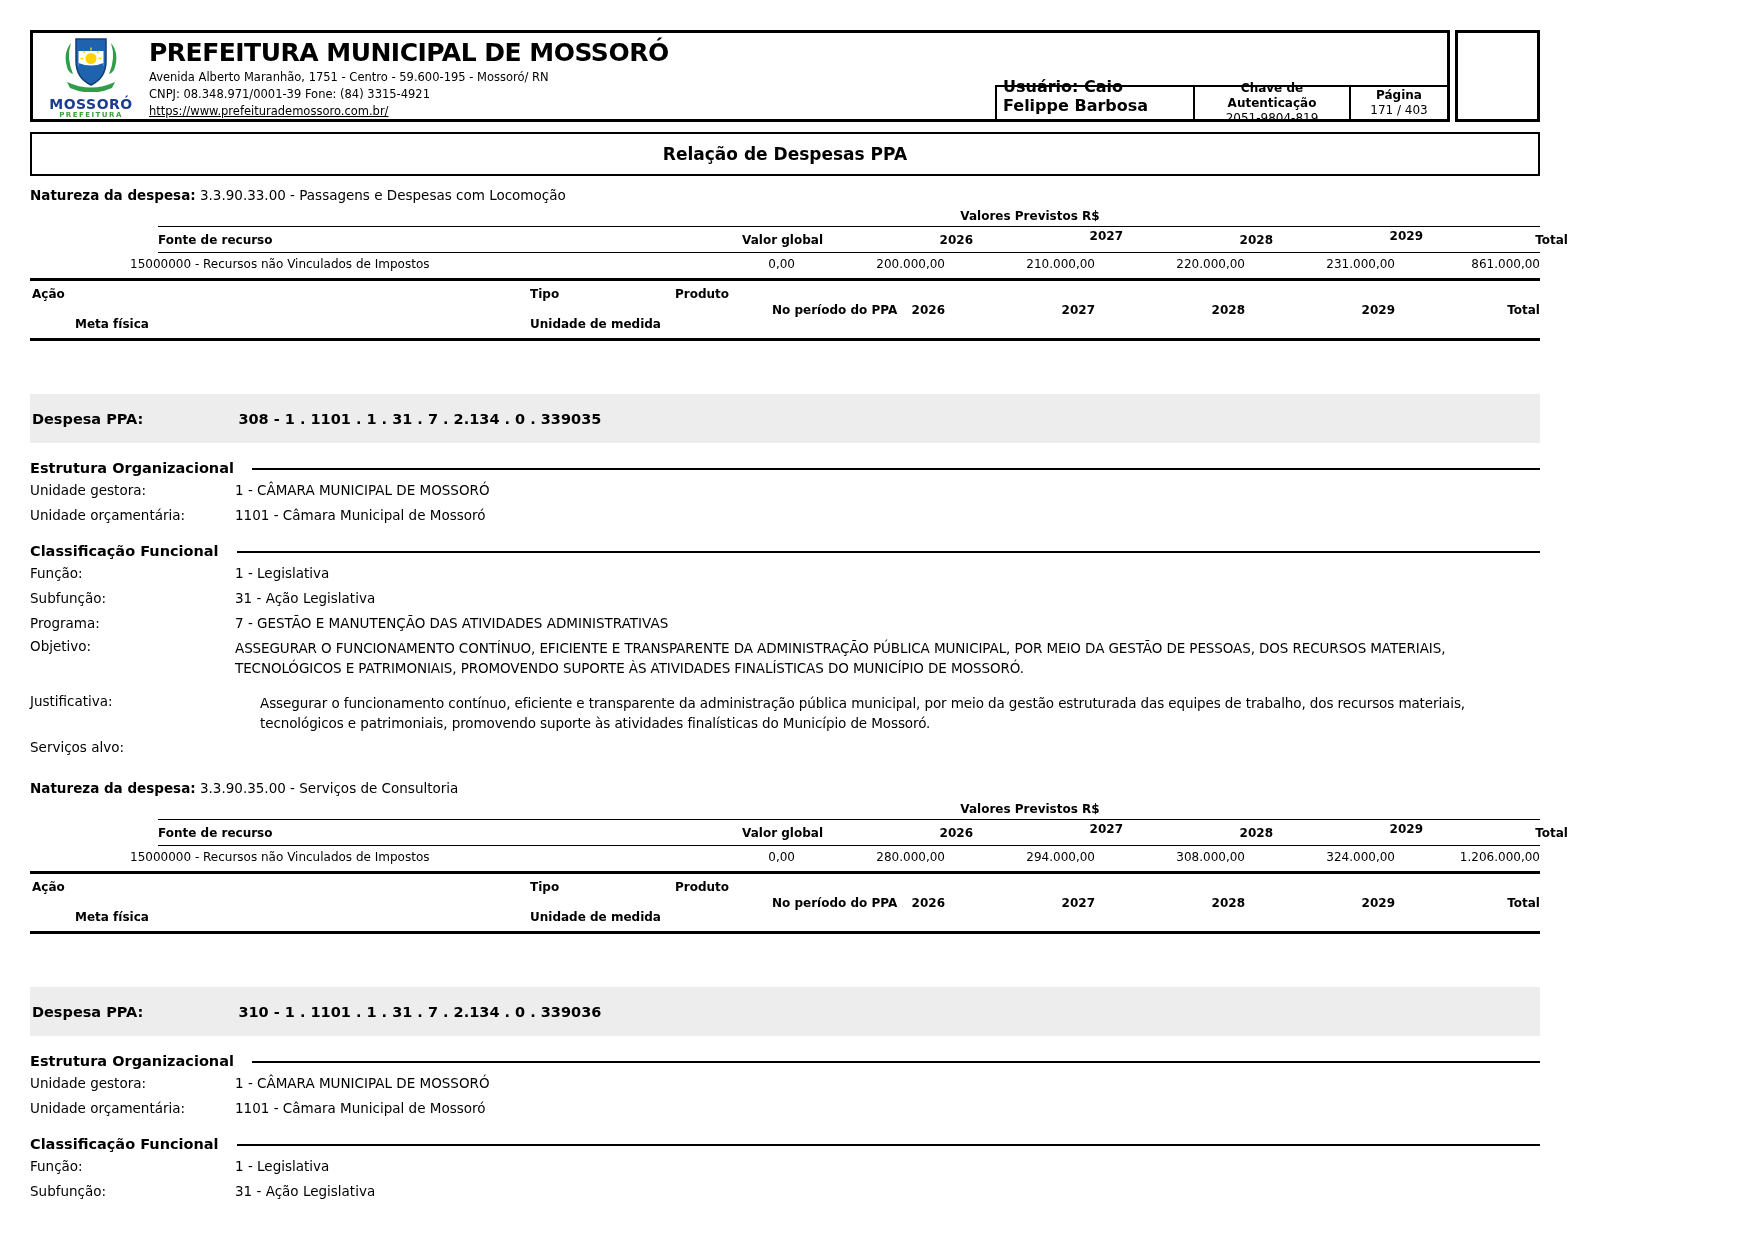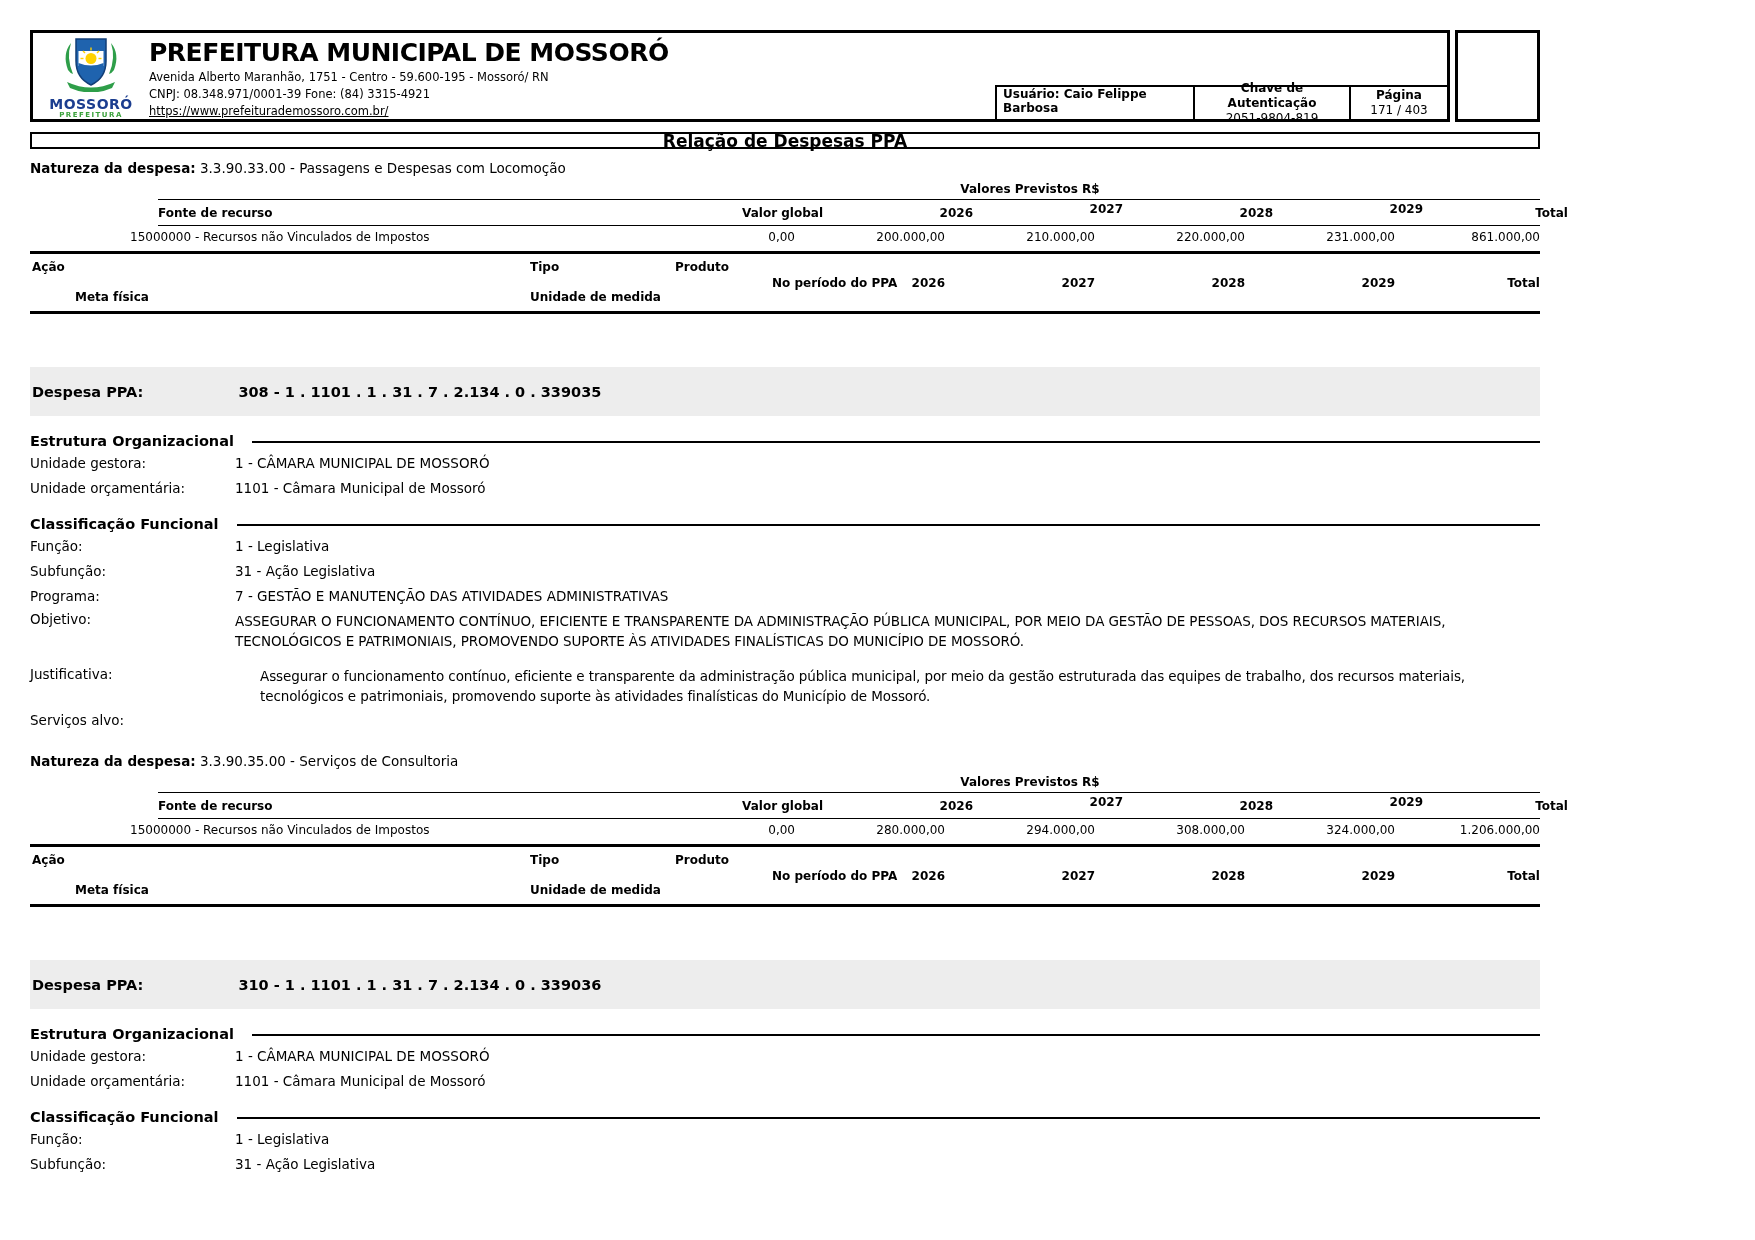--- a/index.html
+++ b/index.html
@@ -16,28 +16,28 @@
   .header-spacer { box-sizing:border-box; width:85px; height:92px; border:3px solid #000; }
   .logo-block { position:absolute; left:8px; top:3px; width:100px; text-align:center; }
   .logo-title { font-size:14px; font-weight:bold; color:#1b3d8f; letter-spacing:.5px; line-height:1; margin-top:1px;}
   .logo-sub { font-size:7px; font-weight:bold; color:#3aa13a; letter-spacing:1.5px; line-height:1.2;}
   .org-block { position:absolute; left:116px; top:6px; }
   .org-name { font-size:25px; font-weight:bold; letter-spacing:-.5px; line-height:1.1; }
   .org-line { font-size:11.5px; margin-top:3px; line-height:1.25; }
   .org-link { color:#000; text-decoration:underline; cursor:pointer; }
   .auth-cells { position:absolute; right:0; bottom:0; display:flex; border-top:2px solid #000; border-left:2px solid #000; height:34px; box-sizing:border-box; }
   .cell { box-sizing:border-box; display:flex; flex-direction:column; justify-content:center; }
-  .cell-user { width:196px; padding-left:6px; font-size:12px; font-weight:bold; justify-content:flex-end; padding-bottom:4px;}
+  .cell-user { width:196px; padding-left:6px; font-size:16px; font-weight:bold; justify-content:flex-end; padding-bottom:4px;}
   .cell-auth { width:156px; border-left:2px solid #000; text-align:center; }
   .cell-page { width:98px; border-left:2px solid #000; text-align:center; }
   .cell-label { font-size:12px; font-weight:bold; line-height:1.25; }
   .cell-value { font-size:12px; line-height:1.25; }
 
   
-  .title-bar { box-sizing:border-box; margin-top:10px; border:2px solid #000; height:17px;
+  .title-bar { box-sizing:border-box; margin-top:10px; border:2px solid #000; height:44px;
     display:flex; align-items:center; justify-content:center; font-size:17px; font-weight:bold; }
 
   
   .natureza { font-size:13.5px; margin-top:11px; }
   .natureza b { font-weight:bold; }
   .nat2 { margin-top:22px; }
 
   
   .vtable { margin-left:100px; width:1410px; font-size:12px; }
   .grid { display:grid; grid-template-columns:535px 130px 150px 150px 150px 150px 145px; }

